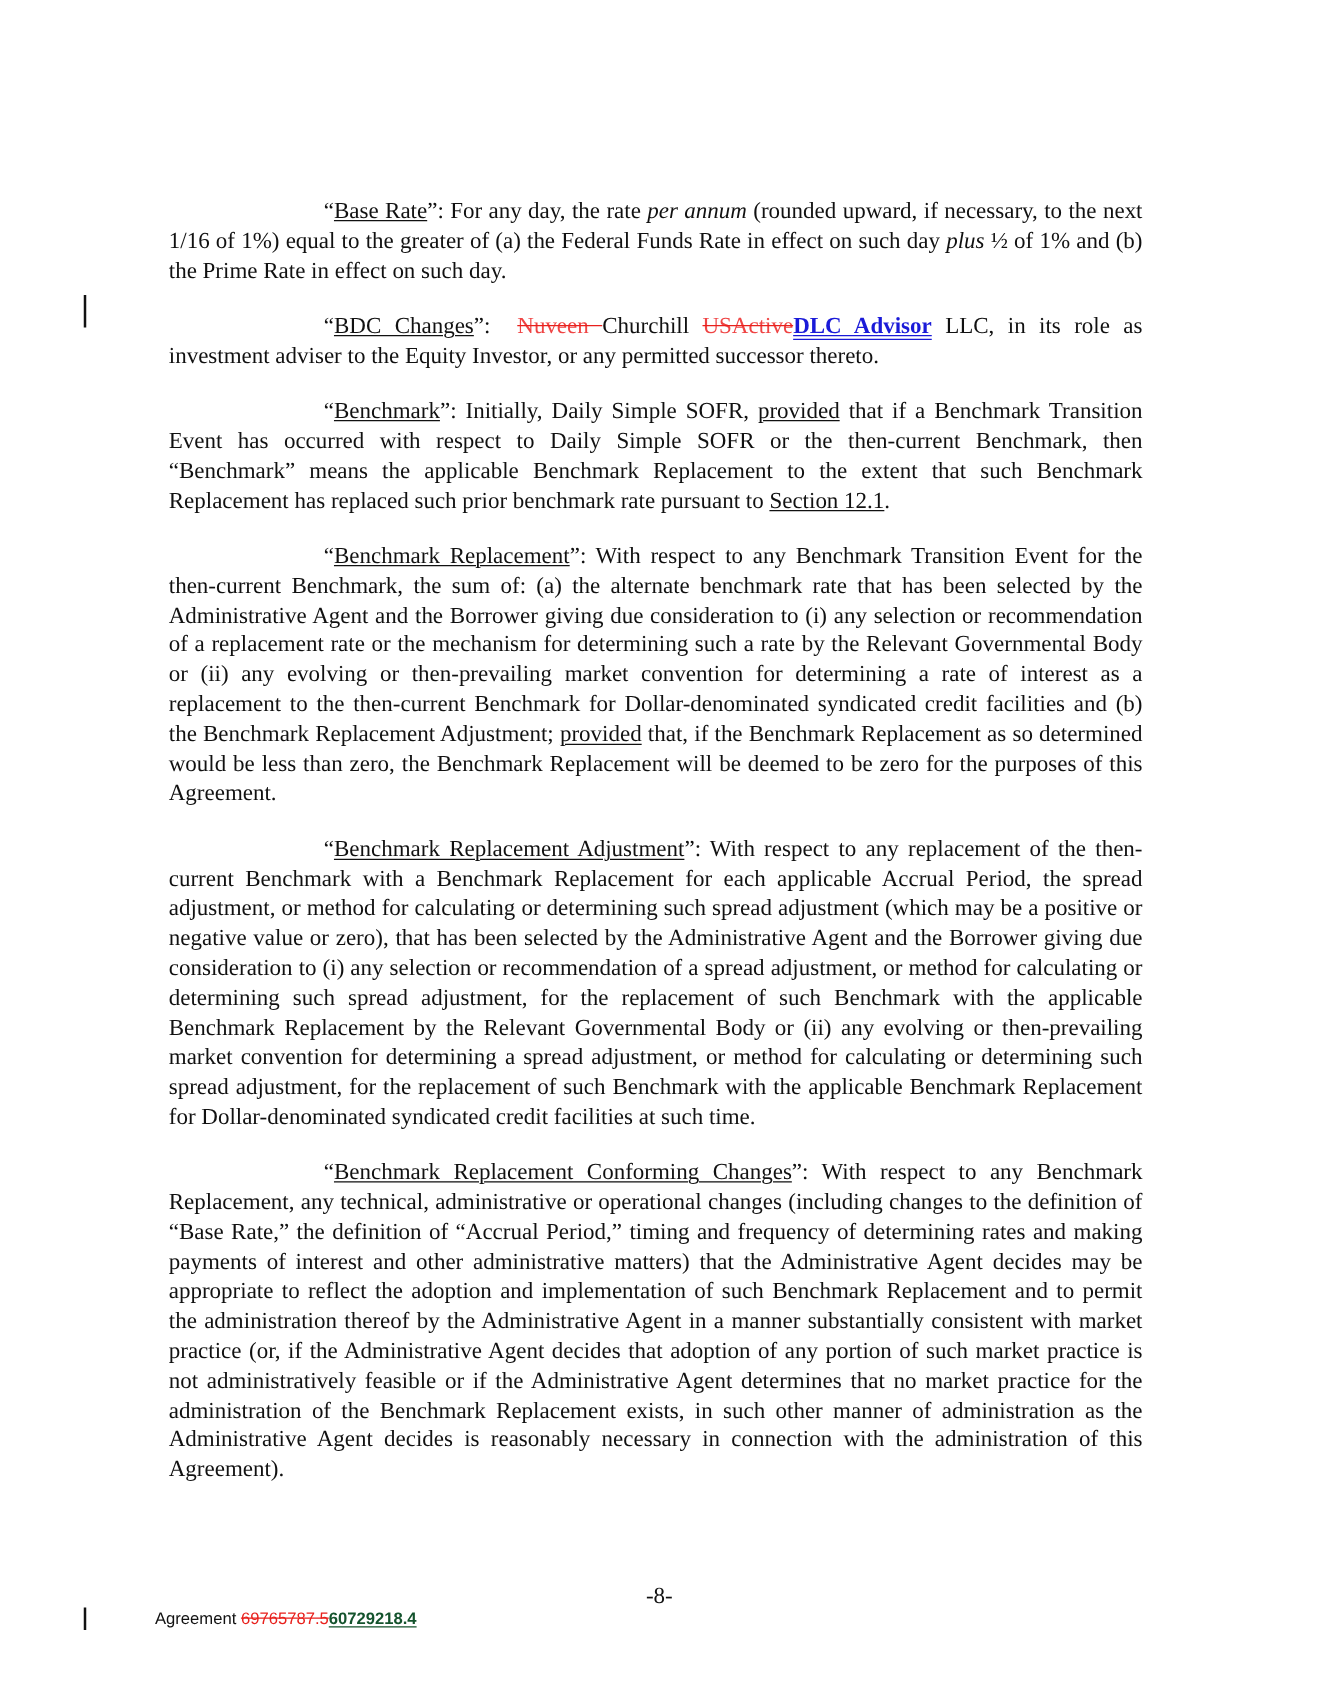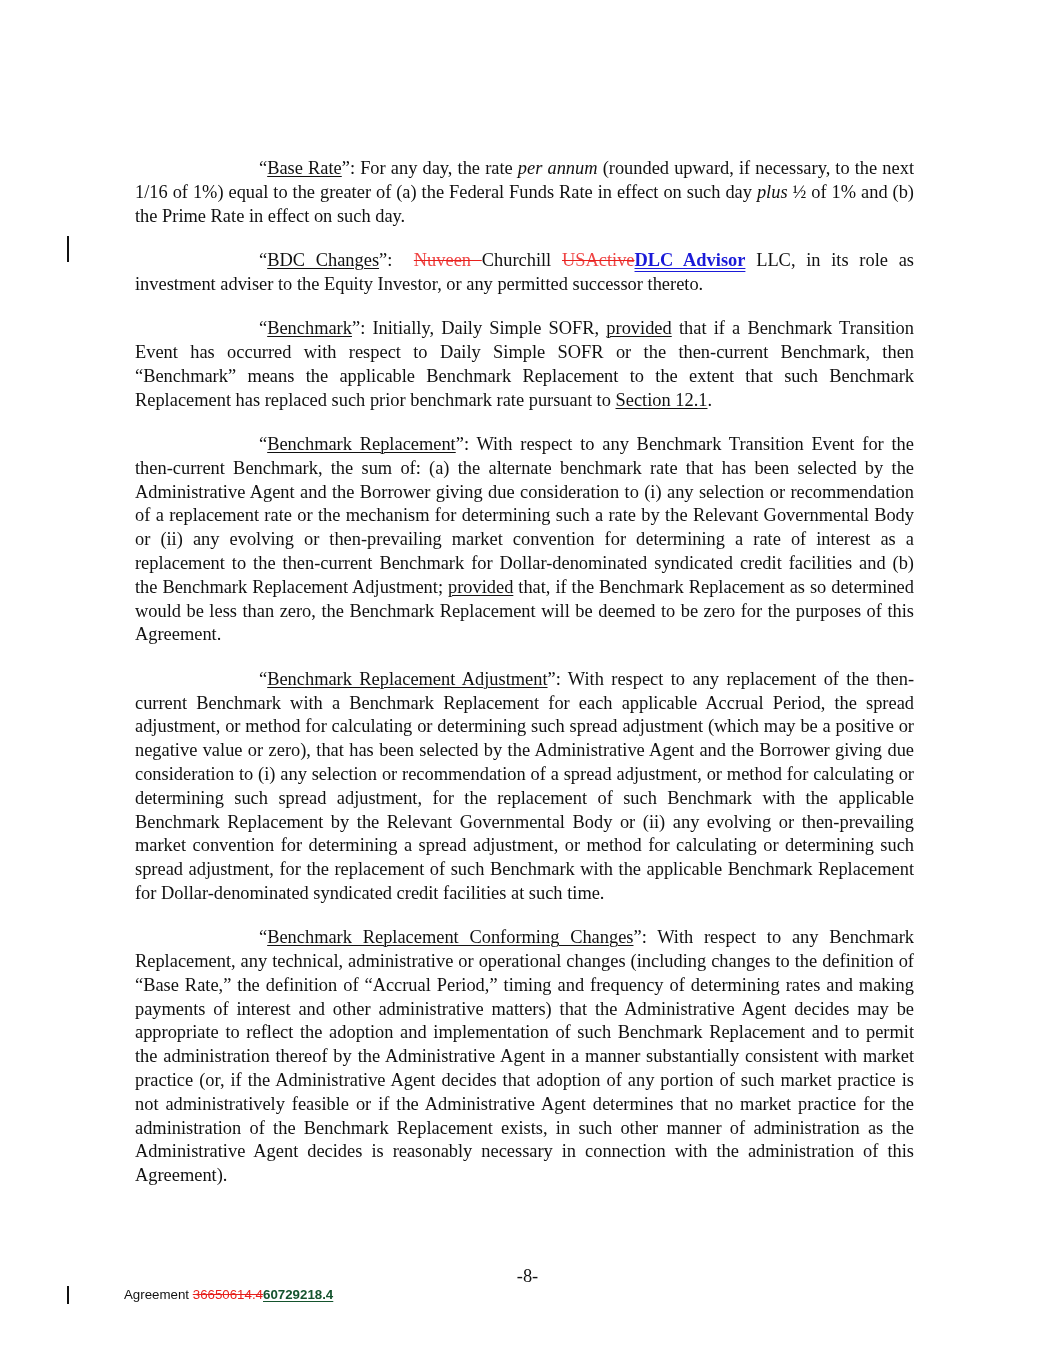--- a/index.html
+++ b/index.html
@@ -51,15 +51,15 @@
     <p class="para"><span>“</span><span class="u">Benchmark Replacement</span><span>”</span><span>:  With respect to any Benchmark Transition Event for the then-current Benchmark, the sum of: (a) the alternate benchmark rate that has been selected by the Administrative Agent and the Borrower giving due consideration to (i) any selection or recommendation of a replacement rate or the mechanism for determining such a rate by the Relevant Governmental Body or (ii) any evolving or then-prevailing market convention for determining a rate of interest as a replacement to the then-current Benchmark for Dollar-denominated syndicated credit facilities and (b) the Benchmark Replacement Adjustment; </span><span class="u">provided</span><span> that, if the Benchmark Replacement as so determined would be less than zero, the Benchmark Replacement will be deemed to be zero for the purposes of this Agreement.</span></p>
 
     <p class="para"><span>“</span><span class="u">Benchmark Replacement Adjustment</span><span>”</span><span>:  With respect to any replacement of the then-current Benchmark with a Benchmark Replacement for each applicable Accrual Period, the spread adjustment, or method for calculating or determining such spread adjustment (which may be a positive or negative value or zero), that has been selected by the Administrative Agent and the Borrower giving due consideration to (i) any selection or recommendation of a spread adjustment, or method for calculating or determining such spread adjustment, for the replacement of such Benchmark with the applicable Benchmark Replacement by the Relevant Governmental Body or (ii) any evolving or then-prevailing market convention for determining a spread adjustment, or method for calculating or determining such spread adjustment, for the replacement of such Benchmark with the applicable Benchmark Replacement for Dollar-denominated syndicated credit facilities at such time.</span></p>
 
     <p class="para"><span>“</span><span class="u">Benchmark Replacement Conforming Changes</span><span>”</span><span>:   With respect to any Benchmark Replacement, any technical, administrative or operational changes (including changes to the definition of “Base Rate,” the definition of “Accrual Period,” timing and frequency of determining rates and making payments of interest and other administrative matters) that the Administrative Agent decides may be appropriate to reflect the adoption and implementation of such Benchmark Replacement and to permit the administration thereof by the Administrative Agent in a manner substantially consistent with market practice (or, if the Administrative Agent decides that adoption of any portion of such market practice is not administratively feasible or if the Administrative Agent determines that no market practice for the administration of the Benchmark Replacement exists, in such other manner of administration as the Administrative Agent decides is reasonably necessary in connection with the administration of this Agreement).</span></p>
 
   </div>
 
   <div class="page-number">-8-</div>
 
-  <div class="footer-id"><span style="white-space:pre">Agreement </span><span class="del">36650614.4</span><span class="ins">60729218.4</span></div>
+  <div class="footer-id"><span style="white-space:pre">Agreement </span><span class="del">69765787.5</span><span class="ins">60729218.4</span></div>
 
 </div>
 
 </body></html>

